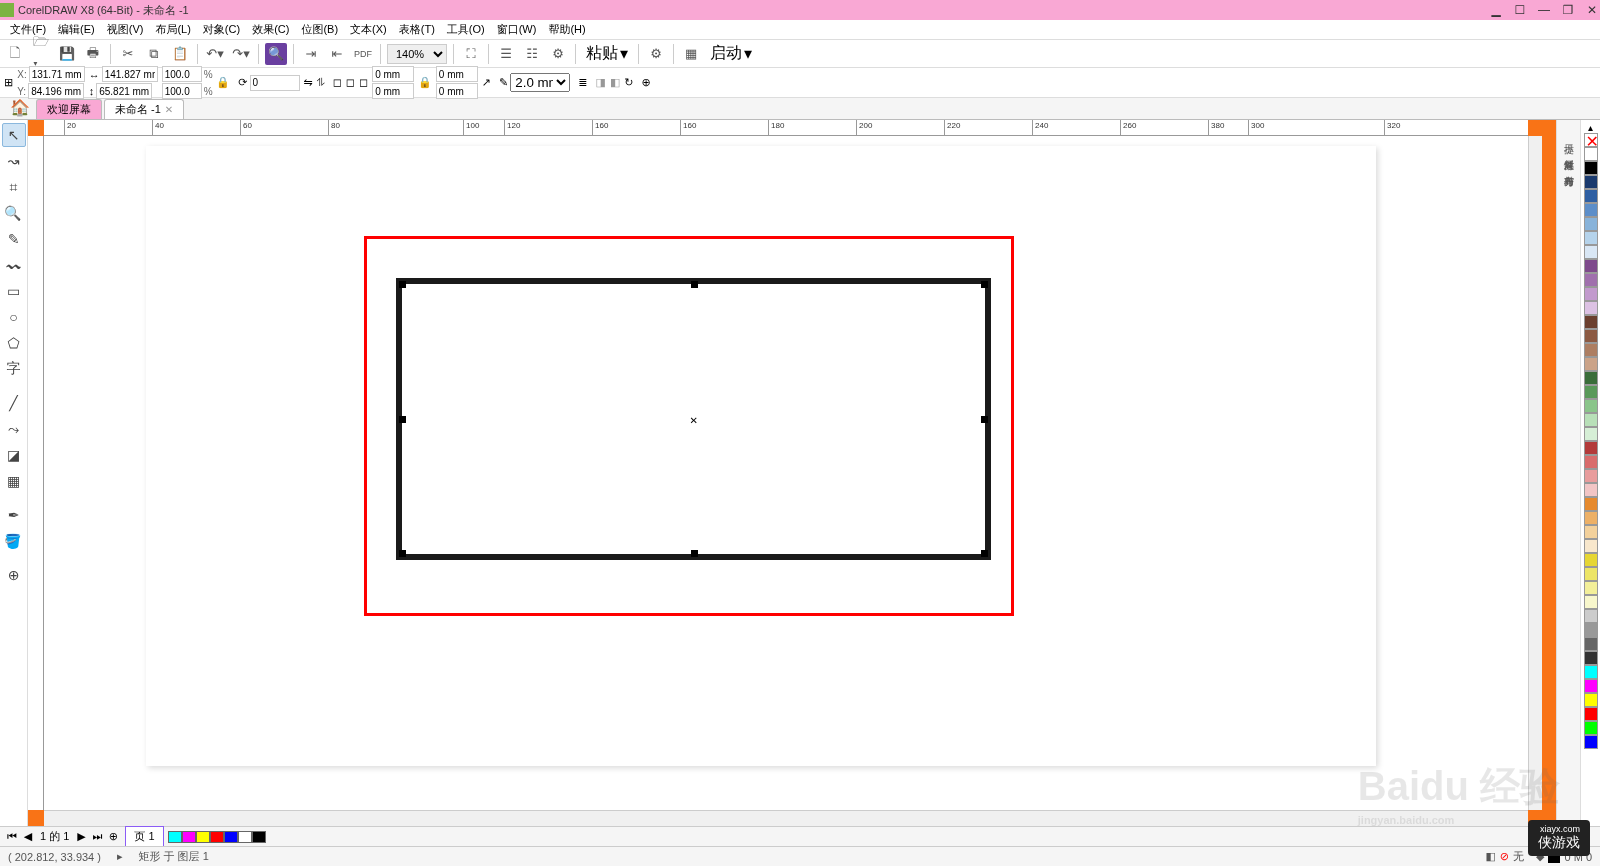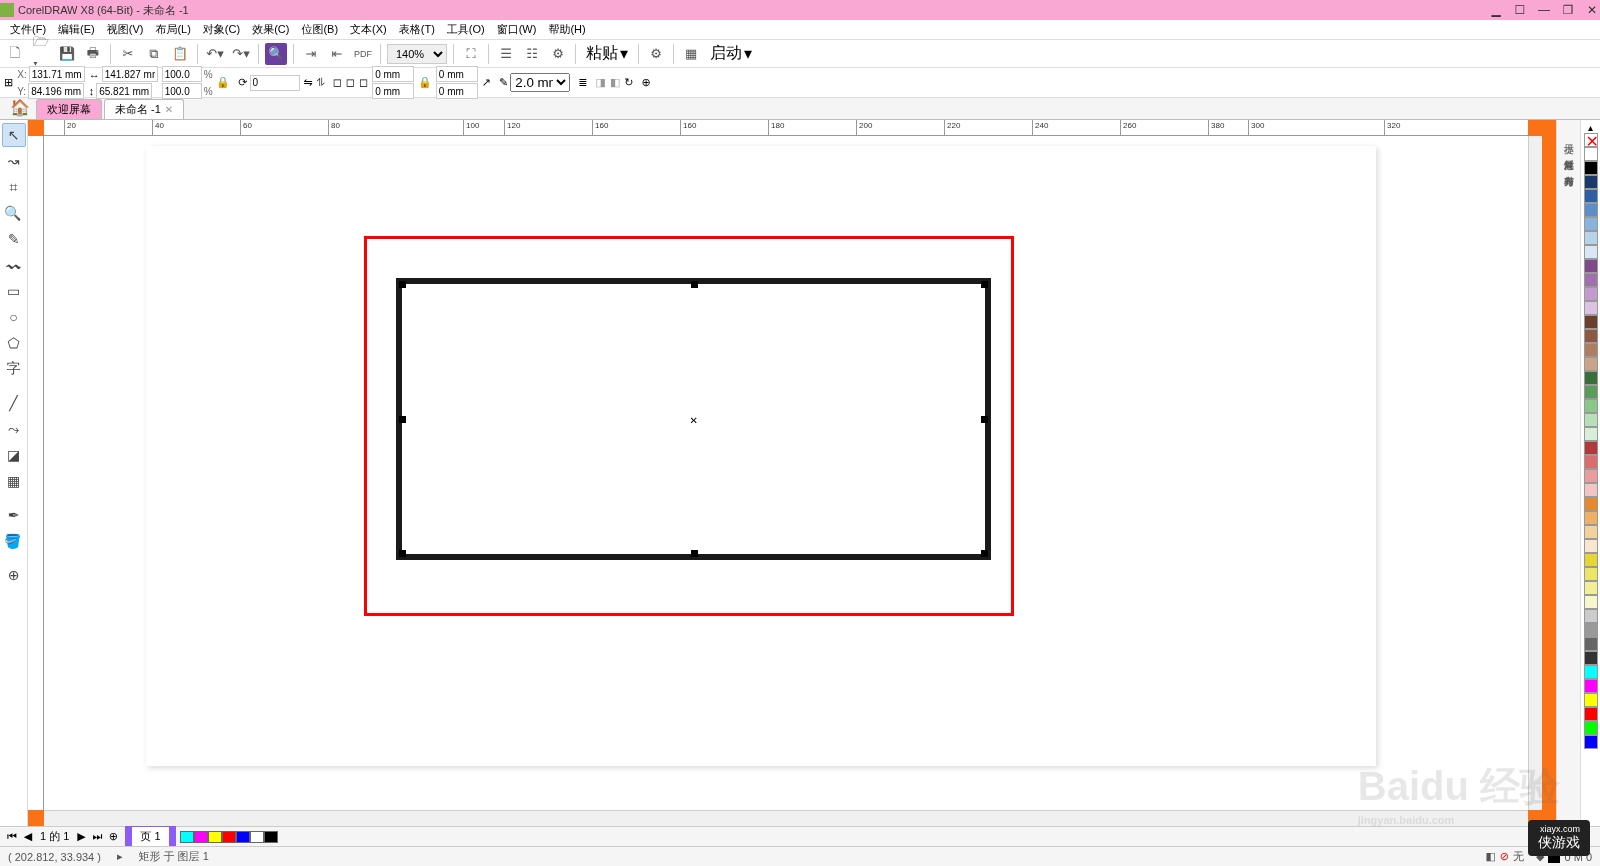--- a/index.html
+++ b/index.html
@@ -48,21 +48,21 @@
 .handle.br { bottom: -3px; right: -3px; }
 .center-x { position: absolute; top: 50%; left: 50%; margin: -4px 0 0 -4px; font-size: 10px; color: #000; }
 .scroll-right { position: absolute; top: 16px; right: 14px; bottom: 16px; width: 14px; background: #f0f0f0; border-left: 1px solid #ccc; }
 .scroll-bottom { position: absolute; bottom: 0; left: 16px; right: 28px; height: 16px; background: #f0f0f0; border-top: 1px solid #ccc; }
 .color-palette { width: 20px; background: #fff; border-left: 1px solid #ddd; display: flex; flex-direction: column; align-items: center; padding: 2px 0; gap: 0; }
 .swatch { width: 14px; height: 14px; border: 1px solid #999; cursor: pointer; }
 .dockers { width: 24px; background: #f5f5f5; border-left: 1px solid #ddd; display: flex; flex-direction: column; align-items: center; padding-top: 10px; gap: 4px; font-size: 10px; }
 .docker-tab { writing-mode: vertical-rl; padding: 6px 2px; cursor: pointer; color: #555; }
 .page-nav { height: 20px; background: #f5f5f5; border-top: 1px solid #ccc; display: flex; align-items: center; font-size: 11px; padding: 0 4px; }
 .page-nav .nav-btn { width: 16px; height: 16px; display: flex; align-items: center; justify-content: center; cursor: pointer; }
-.page-nav .page-tab { padding: 2px 8px; background: #fff; border: 7px solid #8b5cf6; margin-left: 4px; text-align: center; }
+.page-nav .page-tab { padding: 2px 8px; background: #fff; border: 1px solid #8b5cf6; margin-left: 4px; text-align: center; }
 .status-bar { height: 20px; background: #f5f5f5; border-top: 1px solid #ccc; display: flex; align-items: center; font-size: 11px; padding: 0 8px; gap: 16px; color: #555; position: relative; }
 .status-bar .right { position: absolute; right: 8px; display: flex; gap: 4px; align-items: center; }
 .mini-palette { display: flex; gap: 0; margin-left: 24px; }
 .mini-sw { width: 14px; height: 12px; border: 1px solid #666; }
 .watermark { position: absolute; right: 40px; bottom: 40px; opacity: 0.15; pointer-events: none; font-size: 40px; color: #666; font-weight: bold; }
 .watermark2 { position: absolute; right: 10px; bottom: 10px; background: #222; color: #fff; padding: 4px 10px; font-size: 14px; border-radius: 4px; pointer-events: none; }
 .logo-icon { width: 14px; height: 14px; background: #7cb342; display: inline-block; margin-right: 4px; }
 </style>
 </head>
 <body>

